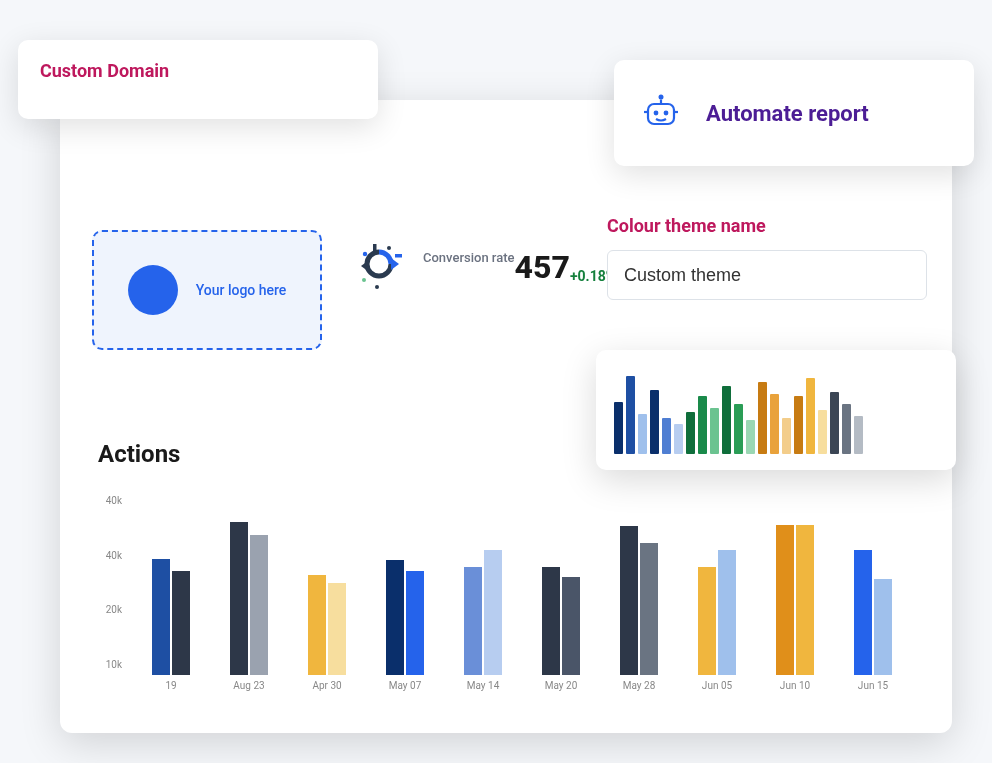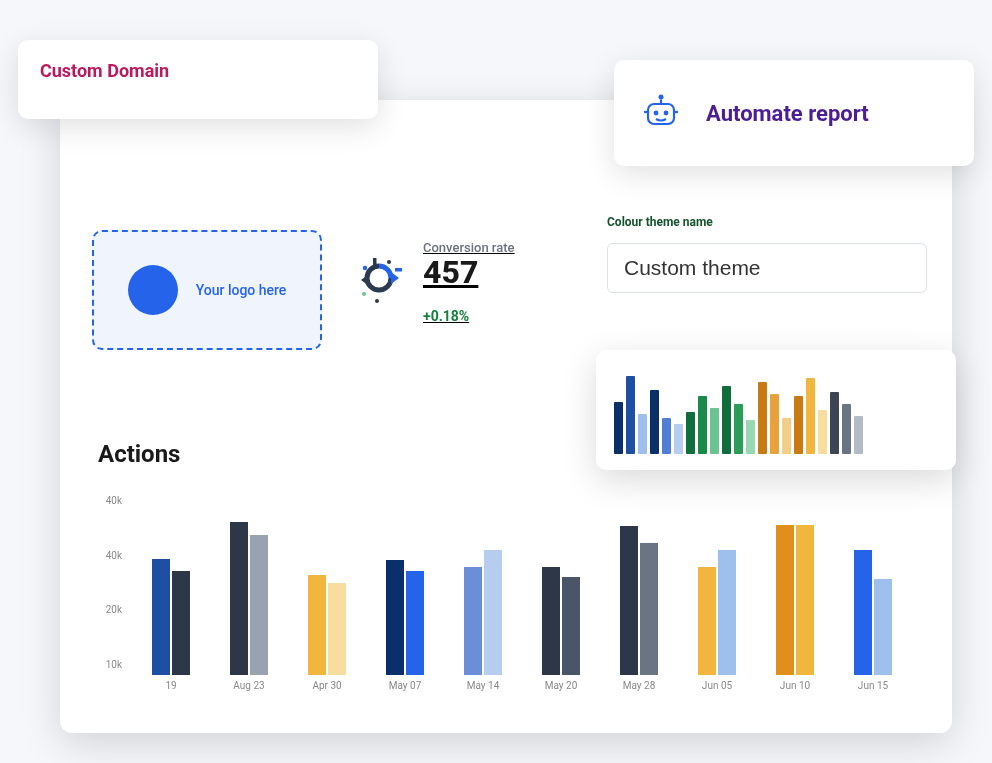--- a/index.html
+++ b/index.html
@@ -109,48 +109,47 @@
       position: absolute;
       top: 240px;
       left: 355px;
       display: flex;
       align-items: center;
       gap: 16px;
       z-index: 2;
     }
     .metric-labels {
       display: flex;
-      flex-direction: column;
-      text-decoration: underline;
+      flex-direction: row;
     }
     .metric-label { font-size: 13px; color: #6b7280; font-weight: 500; }
     .metric-value { font-size: 32px; font-weight: 800; color: #1a1a1a; line-height: 1.1; }
     .metric-change { font-size: 14px; font-weight: 700; color: #15803d; margin-top: 18px; }
     
     
     .theme-section {
       position: absolute;
       top: 215px;
       right: 65px;
       width: 320px;
       z-index: 2;
     }
     .theme-section h3 {
-      font-size: 12px;
+      font-size: 18px;
       font-weight: 700;
-      color: #14532d;
+      color: #be185d;
       margin-bottom: 14px;
     }
     .theme-input {
       width: 100%;
       border: 1px solid #dde2e8;
       border-radius: 6px;
       height: 50px;
       padding: 0 16px;
-      font-size: 21px;
+      font-size: 18px;
       color: #333;
       outline: none;
     }
     
     
     .palette-card {
       position: absolute;
       top: 350px;
       right: 36px;
       width: 360px;

